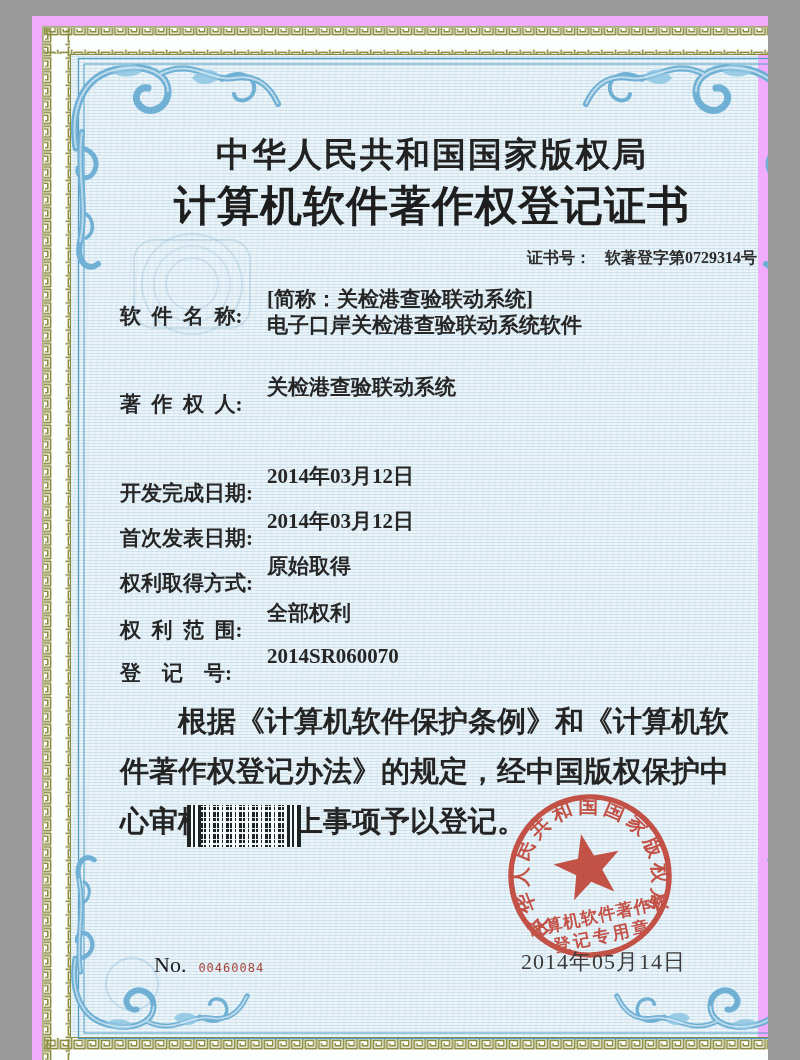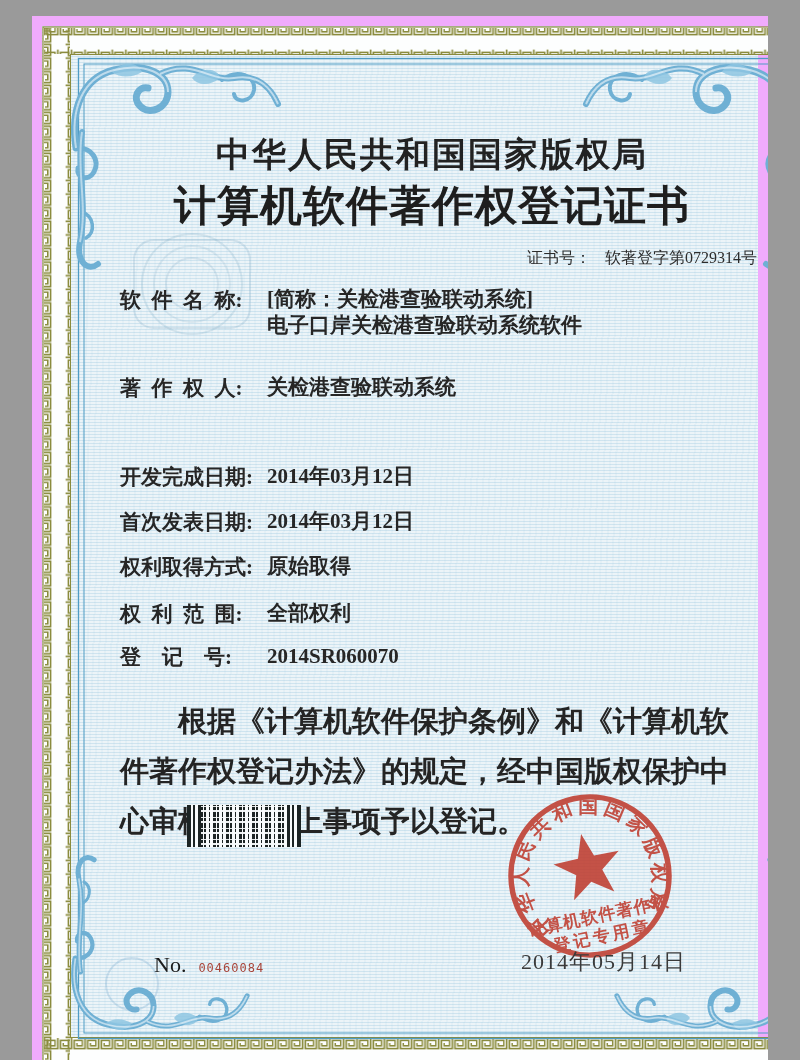--- a/index.html
+++ b/index.html
@@ -16,25 +16,25 @@
       repeating-linear-gradient(180deg, rgba(141,191,218,.30) 0 1px, rgba(255,255,255,0) 1px 3px),
       repeating-linear-gradient(92deg, rgba(170,210,230,.12) 0 2px, rgba(255,255,255,0) 2px 6px);
   }
   .border-svg{position:absolute;left:0;top:0;z-index:1;}
   .content{position:absolute;left:0;top:0;width:800px;height:1060px;z-index:2;}
 
   .authority{position:absolute;left:0;right:0;top:116px;text-align:center;
     font-size:34px;font-weight:bold;letter-spacing:2px;color:#222;}
   .cert-title{position:absolute;left:0;right:0;top:162px;text-align:center;
     font-size:42px;font-weight:bold;letter-spacing:1px;color:#1e1e1e;}
-  .cert-no{position:absolute;left:495px;top:232px;font-size:16px;font-weight:400;color:#2c2c2c;}
+  .cert-no{position:absolute;left:495px;top:232px;font-size:16px;font-weight:700;color:#2c2c2c;}
   .cert-no .val{margin-left:14px;}
 
   .field-row{position:absolute;left:88px;width:660px;font-size:21px;}
-  .field-label{position:absolute;left:0;top:0;font-weight:bold;white-space:pre;}
+  .field-label{position:absolute;left:0;top:16px;font-weight:bold;white-space:pre;}
   .field-values{position:absolute;left:147px;top:0;font-weight:600;}
   .field-values .vline{line-height:26px;white-space:nowrap;}
   .row-0{top:270px;} .row-1{top:358px;} .row-2{top:447px;} .row-3{top:492px;}
   .row-4{top:537px;} .row-5{top:584px;} .row-6{top:627px;}
 
   .statement{position:absolute;left:88px;top:680px;width:632px;
     font-size:29px;line-height:50px;text-indent:2em;font-weight:600;color:#242424;}
 
   .barcode{position:absolute;left:155px;top:789px;width:114px;height:42px;
     background:

